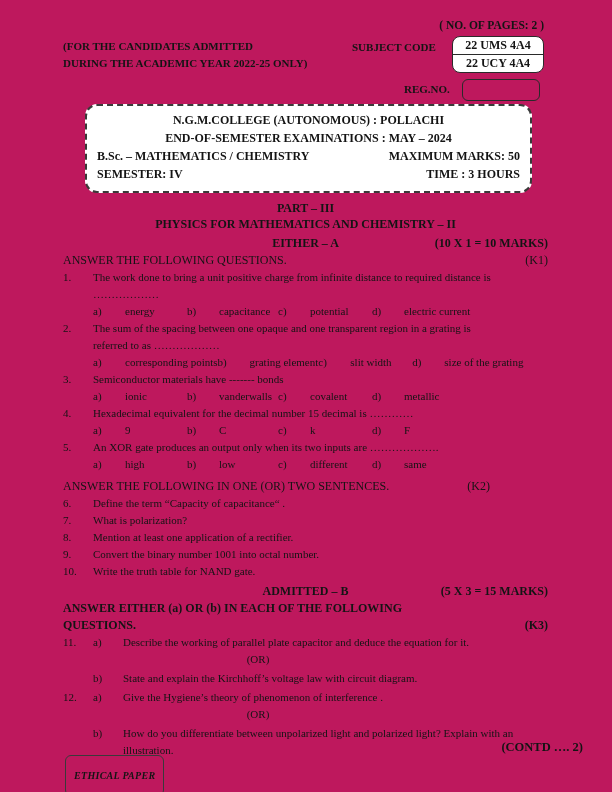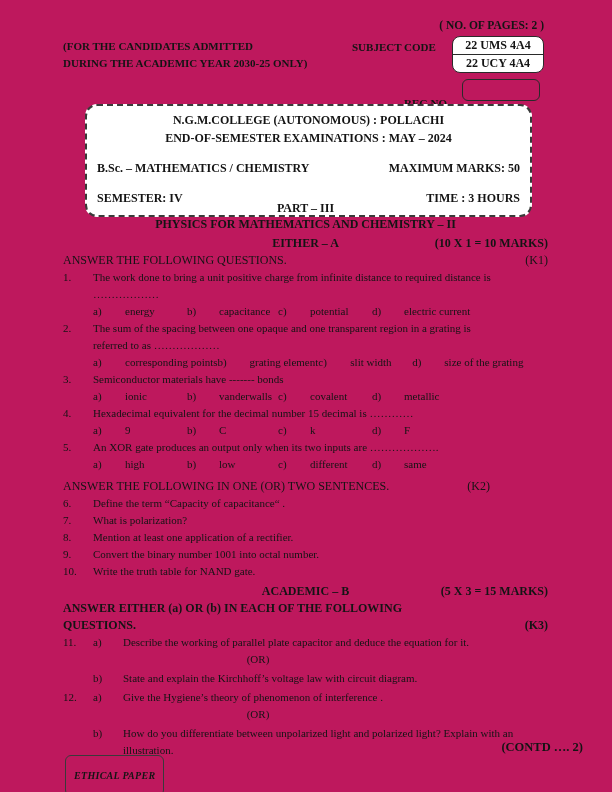--- a/index.html
+++ b/index.html
@@ -5,28 +5,28 @@
   html,body{margin:0;padding:0;background:#e8e8e8;}
   .page{position:relative;width:612px;height:792px;background:#be185d;margin:0 auto;
         font-family:"Liberation Serif",serif;font-size:11px;color:#141414;overflow:hidden;}
   
   .no-pages{position:absolute;top:19px;right:68px;font-weight:bold;font-size:11.5px;}
   .admitted{position:absolute;left:63px;top:38px;font-weight:bold;font-size:11px;line-height:17px;}
   .subj-label{position:absolute;left:352px;top:41px;font-weight:bold;font-size:11px;}
   .code-box{position:absolute;left:452px;top:36px;width:90px;border:1.6px solid #2a2a2a;border-radius:8px;overflow:hidden;background:#fff;}
   .code-row{padding:0 5px;font-weight:bold;font-size:12px;text-align:center;line-height:17px;white-space:nowrap;}
   .code-row + .code-row{border-top:1.4px solid #2a2a2a;}
-  .reg-label{position:absolute;left:404px;top:97px;font-weight:bold;font-size:11px;}
+  .reg-label{position:absolute;left:404px;top:83px;font-weight:bold;font-size:11px;}
   .reg-box{position:absolute;left:462px;top:79px;width:76px;height:20px;border:1.5px solid #2a2a2a;border-radius:6px;}
   
   .dashed-box{position:absolute;left:85px;top:104px;width:447px;box-sizing:border-box;
               border:2px dashed #3a3a3a;border-radius:12px;padding:5px 10px 8px 10px;
               font-weight:bold;font-size:12px;line-height:18px;background:#fff;}
   .hb-center{text-align:center;}
-  .hb-row{display:flex;justify-content:space-between;margin-top:12px;}
+  .hb-row{display:flex;justify-content:space-between;margin-top:0;}
   
   .main{position:absolute;left:63px;top:200px;width:485px;line-height:17px;}
   .center{text-align:center;}
   .part-title{font-weight:bold;font-size:12px;line-height:16px;}
   .section-row{position:relative;font-weight:bold;font-size:12px;margin-top:3px;line-height:17px;text-align:center;}
   .section-row .marks{position:absolute;right:0;top:0;}
   .instr-row{display:flex;font-weight:normal;font-size:12px;line-height:17px;}
   .instr-row .k{margin-left:auto;}
   .instr-row .k.inset{margin-right:58px;}
   .instr-k2{margin-top:5px;}
@@ -53,21 +53,21 @@
 </style>
 </head>
 <body>
 
 <div class="page">
 
   <div class="no-pages">( NO. OF PAGES:  2 )</div>
 
   <div class="admitted">
     <div>(FOR THE CANDIDATES ADMITTED</div>
-    <div>DURING THE ACADEMIC YEAR 2030-25  ONLY)</div>
+    <div>DURING THE ACADEMIC YEAR 2022-25  ONLY)</div>
   </div>
 
   <div class="subj-label">SUBJECT CODE</div>
 
   <div class="code-box">
     <div class="code-row">22 UMS  4A4</div>
     <div class="code-row">22 UCY 4A4</div>
   </div>
 
   <div class="reg-label">REG.NO.</div>
@@ -248,21 +248,21 @@
     <div class="q">
       <div class="qnum">9.</div>
       <div class="qbody">Convert the binary number 1001 into octal number.</div>
     </div>
     <div class="q">
       <div class="qnum">10.</div>
       <div class="qbody">Write the truth table for NAND gate.</div>
     </div>
 
     <div class="section-row">
-      <span>ACADEMIC – B</span>
+      <span>ADMITTED – B</span>
       <span class="marks">(5 X 3 = 15 MARKS)</span>
     </div>
 
     <div class="sb-instr">ANSWER EITHER (a) OR (b) IN EACH OF THE FOLLOWING</div>
     <div class="sb-instr2">
       <span>QUESTIONS.</span>
       <span>(K3)</span>
     </div>
 
     <div class="qb">

